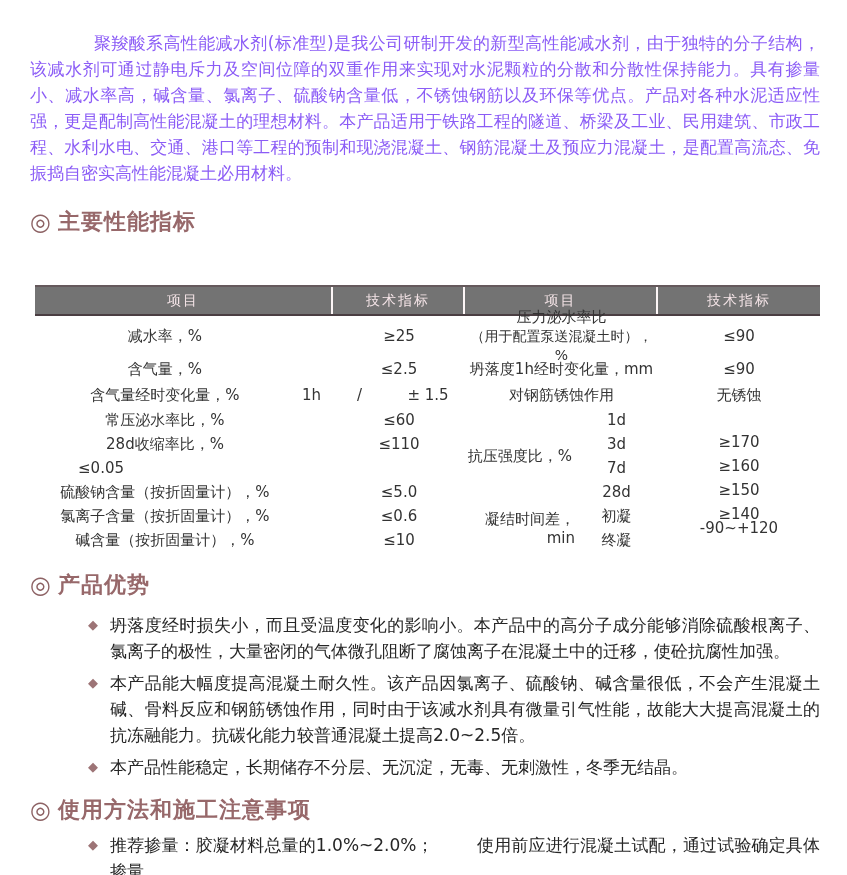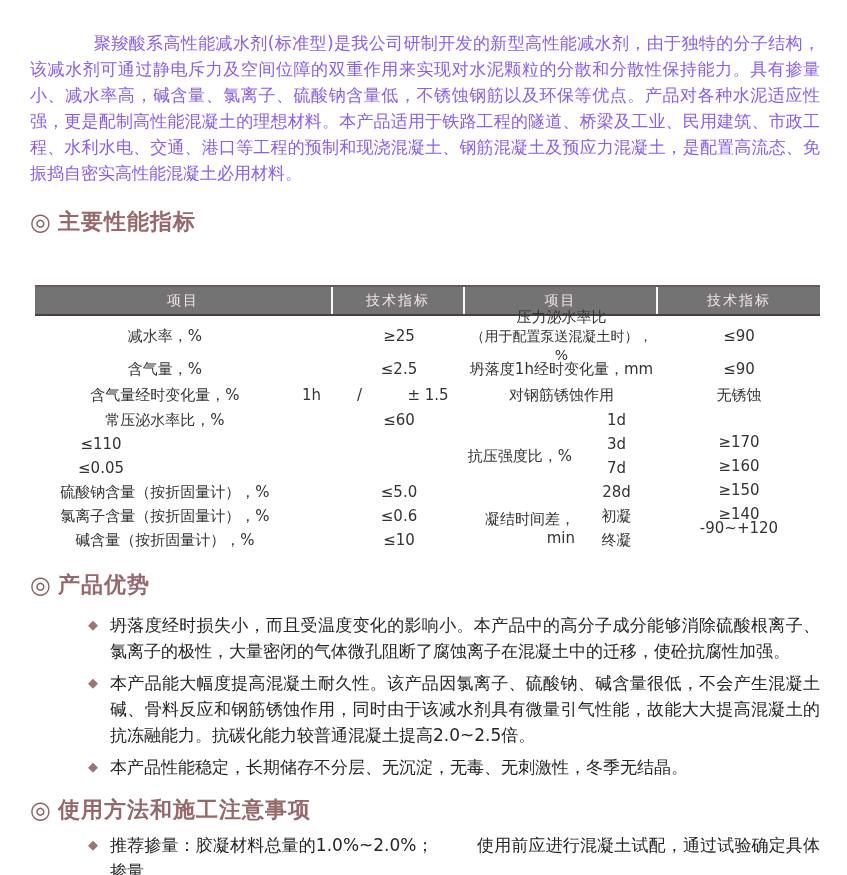--- a/index.html
+++ b/index.html
@@ -112,20 +112,21 @@
         <div class="c-val">
           <span class="slash">/</span>
           <span class="val-right">± 1.5</span>
         </div>
       </div>
       <div class="row h24">
         <div class="c-item">常压泌水率比，%</div>
         <div class="c-val">≤60</div>
       </div>
       <div class="row h24">
+        <div class="c-item">28d收缩率比，%</div>
         <div class="c-val">≤110</div>
       </div>
       <div class="row h24">
         <div class="c-val">≤0.05</div>
       </div>
       <div class="row h24">
         <div class="c-item">硫酸钠含量（按折固量计），%</div>
         <div class="c-val">≤5.0</div>
       </div>
       <div class="row h24">

